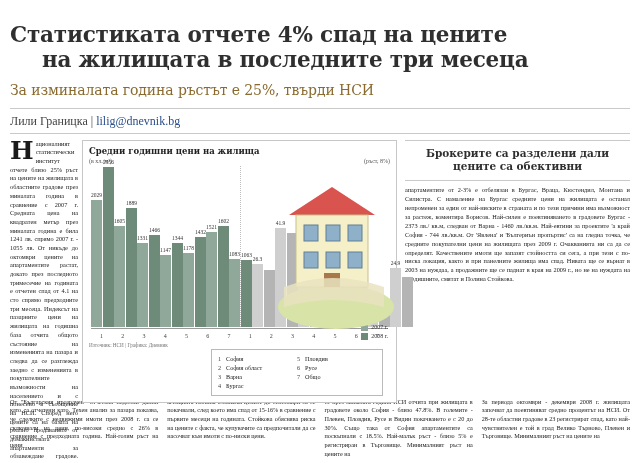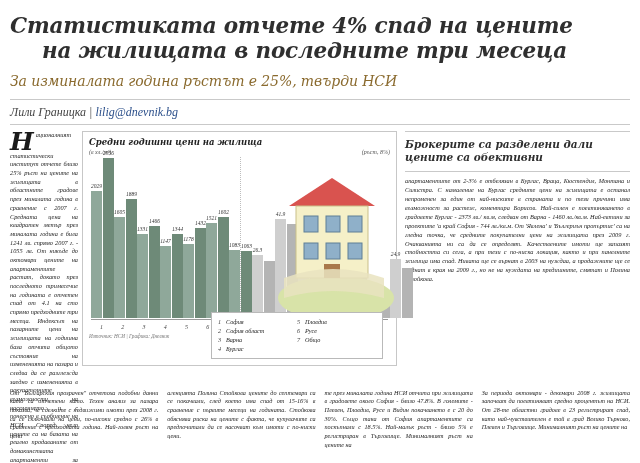--- a/index.html
+++ b/index.html
@@ -12,22 +12,21 @@
     height: 463px;
     overflow: hidden;
     font-family: "Liberation Serif", serif;
     color: #1a1a1a;
   }
   .page {
     position: relative;
     width: 640px;
     height: 463px;
     box-sizing: border-box;
-    padding: 11px 10px 0 10px;
-    font-style: italic;
+    padding: 20px 10px 0 10px;
   }
   
   .headline {
     font-family: "DejaVu Serif", serif;
     font-weight: bold;
     color: #2f2f2f;
     font-size: 21.5px;
     line-height: 1.18;
     letter-spacing: -0.2px;
     margin: 2px 0 0 0;
@@ -83,21 +82,21 @@
   }
   
   .chart-box {
     position: relative;
     width: 315px;
     flex: 0 0 315px;
     border: 1px solid #c7c7c7;
     background: #ffffff;
     box-sizing: border-box;
     padding: 5px 6px 4px 6px;
-    height: 235px;
+    height: 263px;
   }
   .chart-title {
     font-family: "DejaVu Serif", serif;
     font-size: 8.5px;
     font-weight: bold;
     color: #222;
   }
   .chart-axis-labels {
     display: flex;
     justify-content: space-between;
@@ -229,20 +228,21 @@
   }
   .rail-head {
     font-family: "DejaVu Serif", serif;
     font-weight: bold;
     font-size: 10.5px;
     line-height: 1.25;
     color: #2f2f2f;
     border-top: 1px solid #c9c9c9;
     border-bottom: 1px solid #c9c9c9;
     padding: 6px 0 7px 0;
+    text-align: center;
   }
   .rail-body {
     font-size: 6.3px;
     line-height: 1.42;
     text-align: justify;
     margin-top: 5px;
     color: #222;
   }
   
   .cols {

